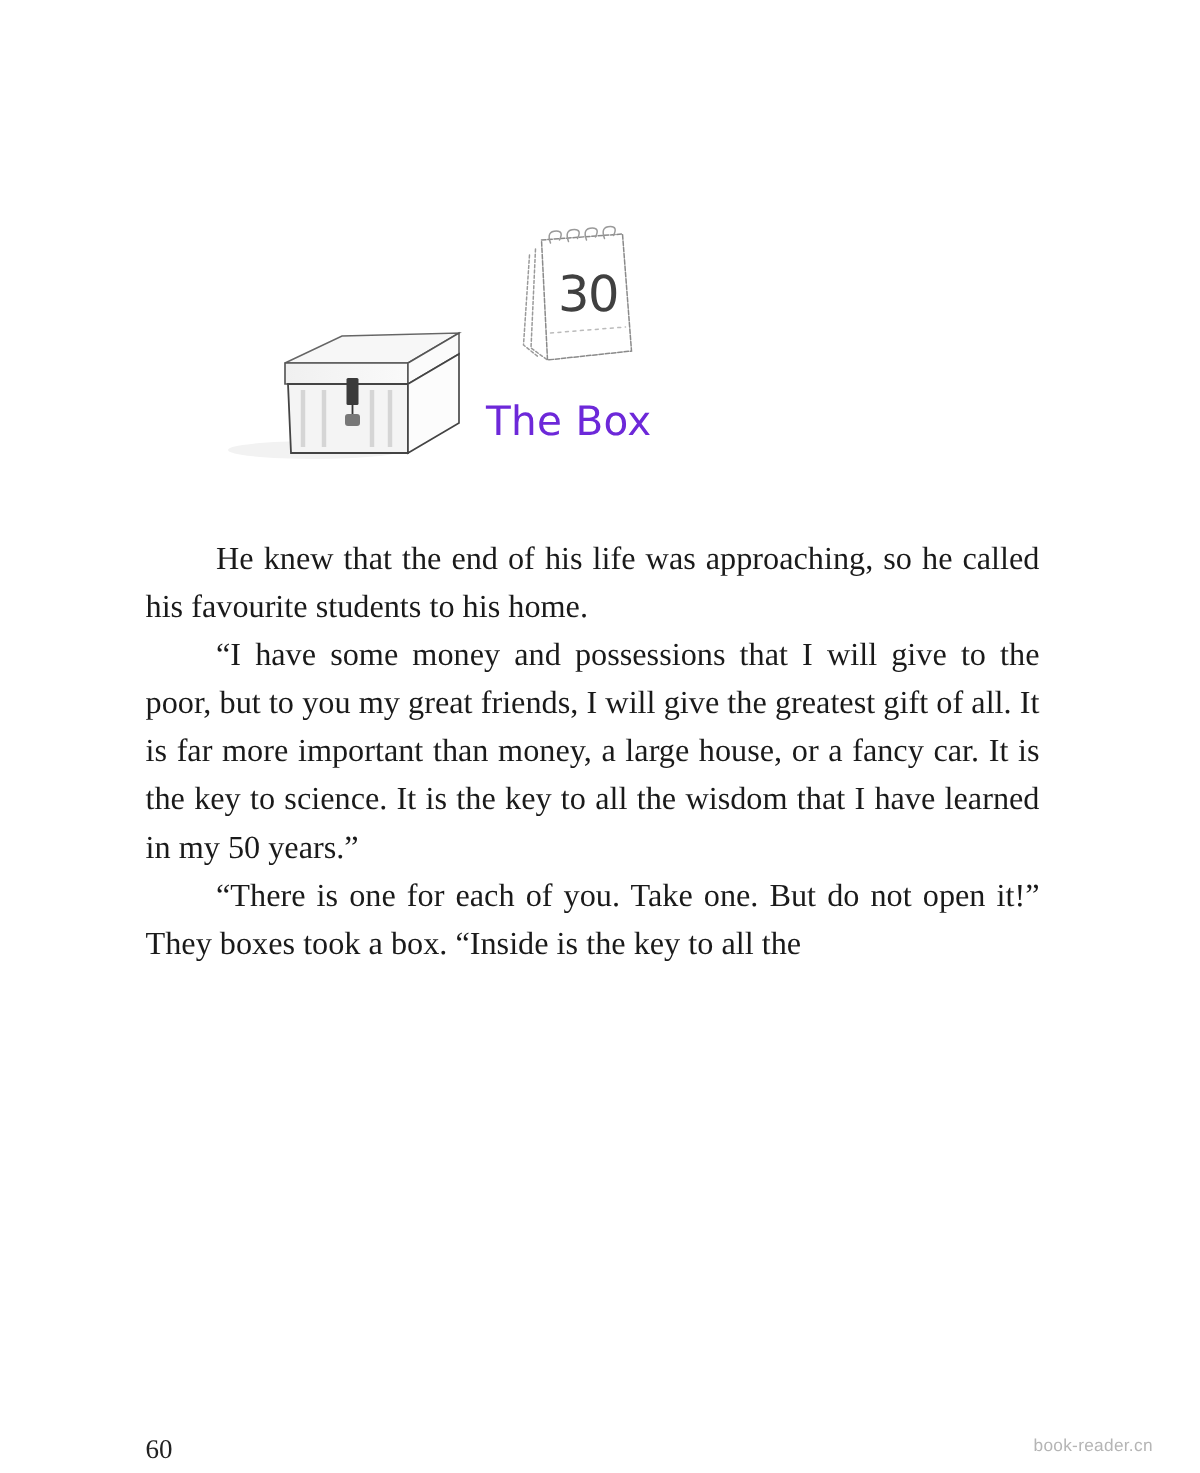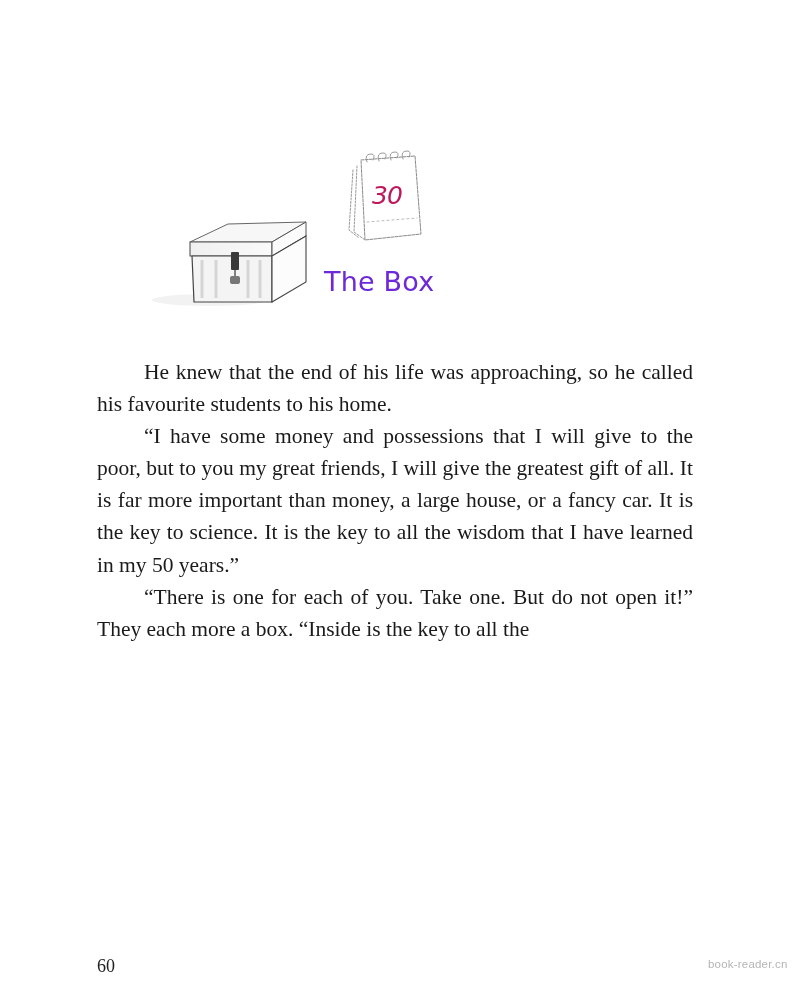--- a/index.html
+++ b/index.html
@@ -4,42 +4,42 @@
 <style>
   html, body { margin: 0; padding: 0; }
   body {
     width: 800px; height: 982px; background: #ffffff; position: relative; overflow: hidden;
     font-family: "Liberation Serif", "DejaVu Serif", serif; color: #1a1a1a;
   }
   .illus { position: absolute; }
   #calendar { left: 345px; top: 142px; width: 82px; height: 102px; }
   #calendar-number {
     position: absolute; left: 372px; top: 176px; width: 50px;
-    font-family: "DejaVu Sans", "Liberation Sans", sans-serif; font-size: 25px; color: #be185d;
-    letter-spacing: -1px; line-height: 40px; font-style: italic;
+    font-family: "DejaVu Sans", "Liberation Sans", sans-serif; font-size: 33px; color: #404040;
+    letter-spacing: -1px; line-height: 40px;
   }
   #box-illus { left: 150px; top: 212px; width: 165px; height: 96px; }
   #chapter-title {
     position: absolute; left: 324px; top: 262px;
     font-family: "DejaVu Sans", "Liberation Sans", sans-serif; font-size: 27px; color: #6d28d9;
     line-height: 40px; letter-spacing: 0.2px;
   }
   .body-text {
     position: absolute; left: 97px; top: 356px; width: 596px;
     font-size: 21.5px; line-height: 32.1px; text-align: justify;
   }
   .body-text p { margin: 0; text-indent: 47px; text-align-last: left; }
   .body-text p.first { text-indent: 0; }
   .dropcap { font-size: 33px; line-height: 20px; }
   #page-number {
     position: absolute; left: 97px; top: 956px; font-size: 18px; color: #222;
   }
   #watermark {
     position: absolute; left: 689px; top: 958px;
-    font-family: "Liberation Sans", sans-serif; font-size: 11.5px; color: #b5b5b5; letter-spacing: 0.2px; margin-left: 19px;
+    font-family: "Liberation Sans", sans-serif; font-size: 11.5px; color: #b5b5b5; letter-spacing: 0.2px;
   }
 </style>
 </head>
 <body>
 
 <svg class="illus" id="calendar" viewBox="0 0 82 102">
   <g fill="none" stroke="#9a9a9a" stroke-width="1" stroke-linecap="round">
 
     <path d="M8 28 L4 88 L14 96" stroke-dasharray="2 1.5"></path>
     <path d="M12 24 L9 90 L20 98" stroke-dasharray="2 1.5"></path>
@@ -85,17 +85,17 @@
   <rect x="81" y="40" width="8" height="18" fill="#3a3a3a" rx="1"></rect>
   <line x1="85" y1="58" x2="85" y2="64" stroke="#333" stroke-width="1.2"></line>
   <rect x="80" y="64" width="10" height="8" fill="#777" rx="2"></rect>
 </svg>
 
 <div id="chapter-title">The Box</div>
 
 <div class="body-text">
   <p>He knew that the end of his life was approaching, so he called his favourite students to his home.</p>
   <p>“I have some money and possessions that I will give to the poor, but to you my great friends, I will give the greatest gift of all. It is far more important than money, a large house, or a fancy car. It is the key to science. It is the key to all the wisdom that I have learned in my 50 years.”</p>
-  <p>“There is one for each of you. Take one. But do not open it!” They each more a box. “Inside is the key to all the</p>
+  <p>“There is one for each of you. Take one. But do not open it!” They boxes took a box. “Inside is the key to all the</p>
 </div>
 
 <div id="page-number">60</div>
 <div id="watermark">book-reader.cn</div>
 
 </body></html>

